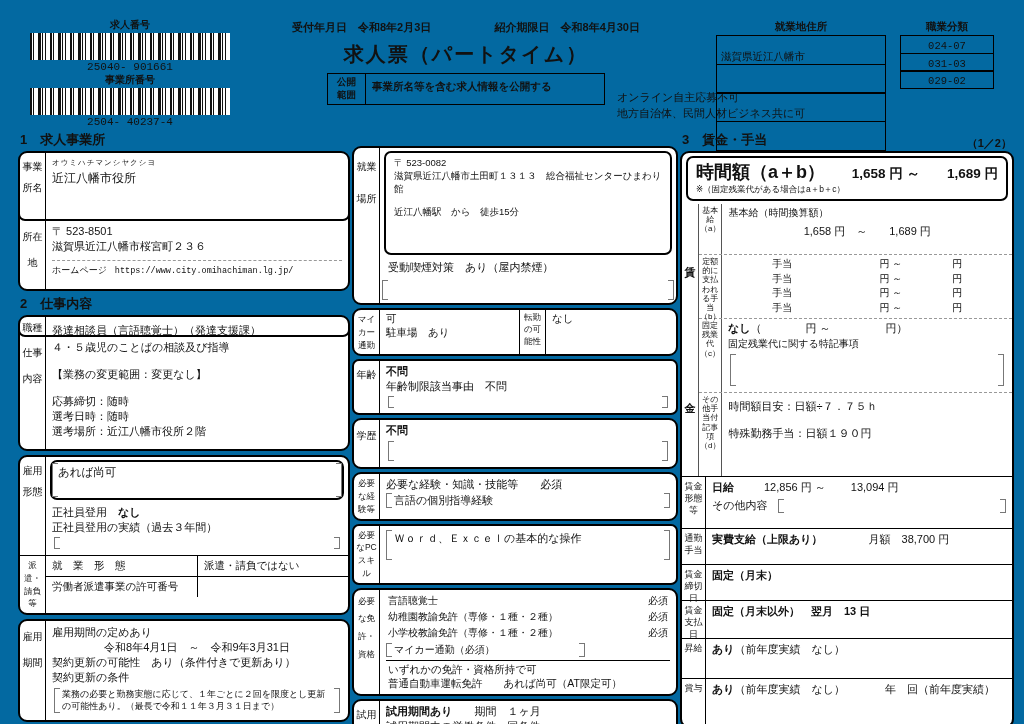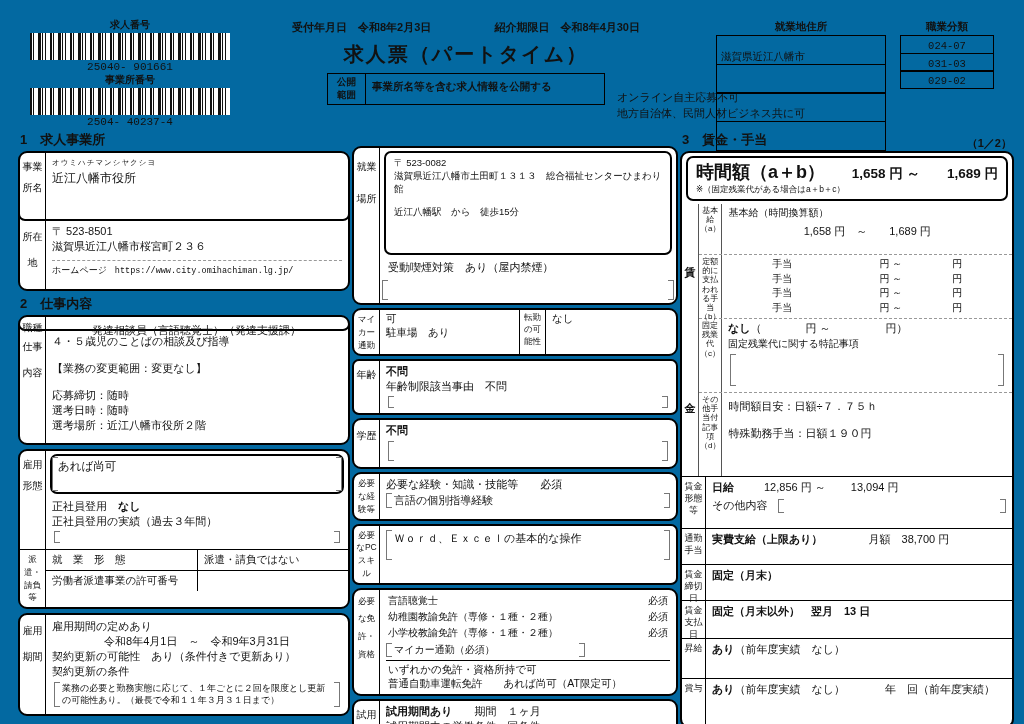--- a/index.html
+++ b/index.html
@@ -73,21 +73,21 @@
   .row.emrow { margin:-2px -2px 0; border:2.5px solid #000; border-radius:7px; }
   #emp-name-row { height:70px; }
   #emp-name-row .content { padding-top:5px; }
   .kana { font-size:7.5px; letter-spacing:1px; color:#222; }
   .nm { font-size:12px; margin-top:2px; }
   #addr-row { height:68px; }
   .hp-line { border-top:1px dashed #999; margin-top:6px; padding-top:3px; display:flex; gap:8px; align-items:baseline; }
   .hp-lbl { font-size:9px; }
   .hp-url { font-size:8.5px; font-family:"Liberation Mono","DejaVu Sans Mono",monospace; }
 
-  #occ-row { height:16px;gap:40px; }
+  #occ-row { height:22px; }
   #occ-row .content { font-size:11px; padding-top:6px; }
   #desc-row { height:112px; }
 
   #emp-type-box .pt-em { margin:3px 4px; height:40px; padding:3px 6px; font-size:11.5px; }
   #emp-type-box .promo { padding:2px 6px 4px; font-size:11px; }
   .mini-brk { height:14px; margin:1px 2px; }
   .disp-sub { display:flex; border-top:1.2px solid #000; font-size:10.5px; }
   .disp-sub .c1 { flex:0 0 152px; border-right:1.2px solid #000; padding:3px 6px; }
   .disp-sub .c2 { flex:1; padding:3px 6px; }
 

